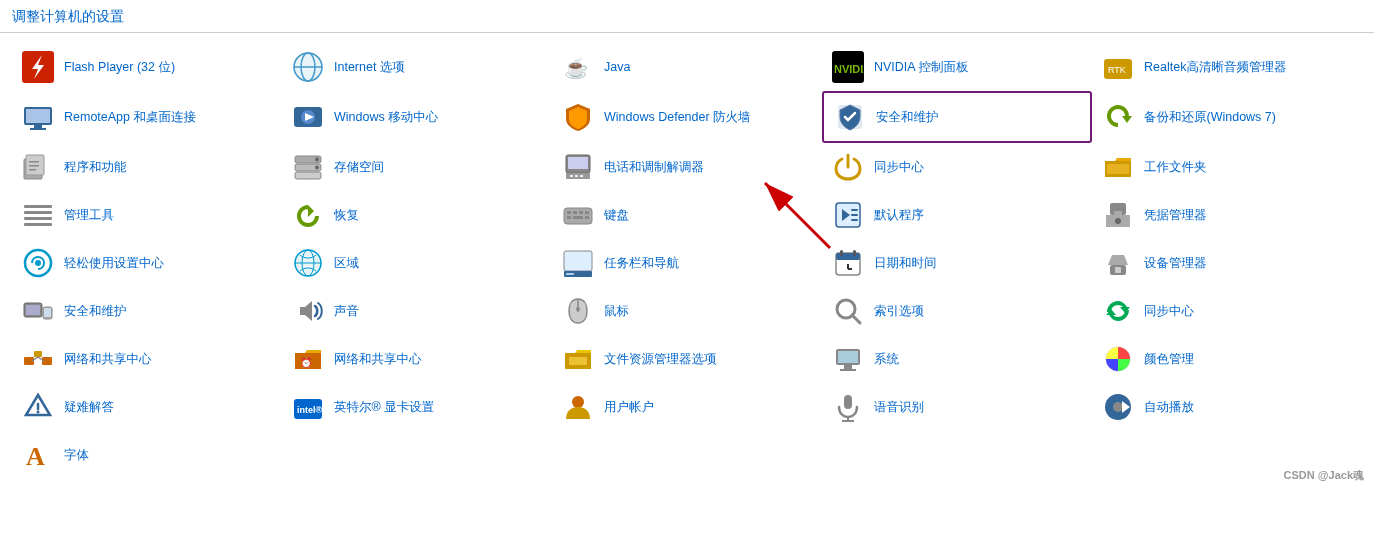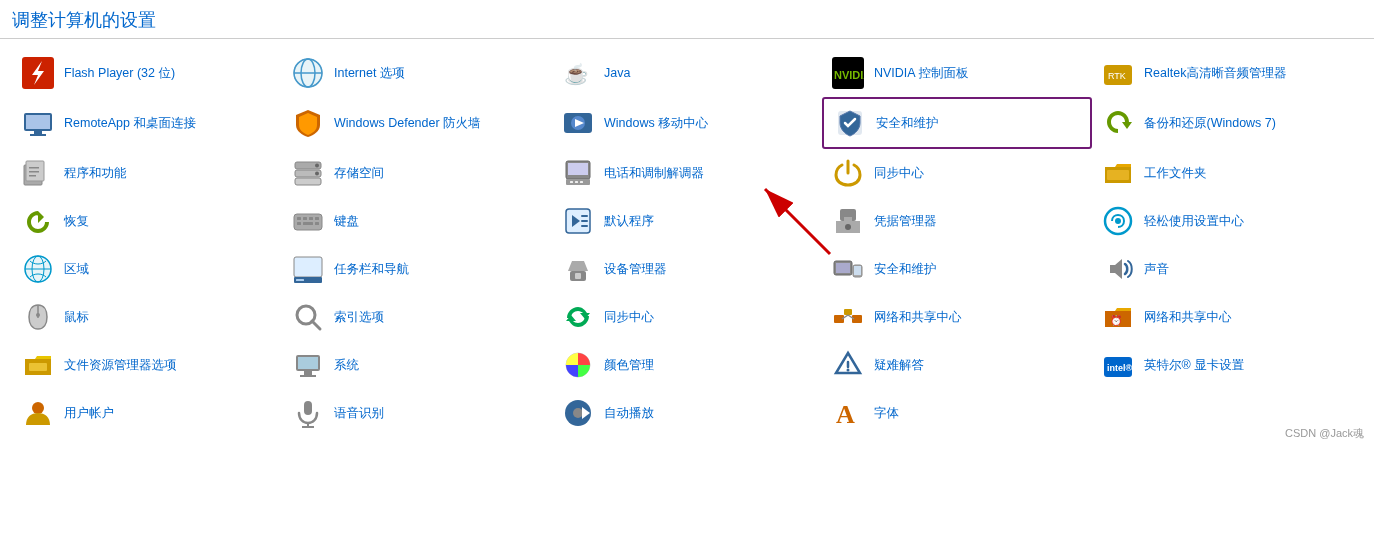--- a/index.html
+++ b/index.html
@@ -8,21 +8,21 @@
       background: #fff;
       color: #333;
       width: 1374px;
       min-height: 541px;
       overflow: hidden;
     }
 
     .page-header {
       padding: 8px 12px 6px 12px;
       border-bottom: 1px solid #ccc;
-      font-size: 18px;
+      font-size: 14px;
       color: #0066cc;
     }
 
     .content-area {
       padding: 10px 12px;
       position: relative;
     }
 
     .grid-container {
       display: grid;
@@ -59,20 +59,21 @@
     .control-item.highlighted {
       border: 2px solid #701a75;
     }
 
     .watermark {
       position: absolute;
       bottom: 6px;
       right: 10px;
       font-size: 11px;
       color: #999;
+      font-weight: bold;
     }
   </style>
 </head>
 <body>
 
 <div class="page-header">
   <span>调整计算机的设置</span>
 </div>
 
 <div class="content-area">
@@ -130,35 +131,35 @@
             <rect x="4" y="8" width="24" height="14" fill="#aac4e8"></rect>
             <rect x="12" y="24" width="8" height="3" fill="#336699"></rect>
             <rect x="8" y="27" width="16" height="2" fill="#336699"></rect>
           </svg>
         </div>
         <span class="control-label">RemoteApp 和桌面连接</span>
       </div>
       <div class="control-item">
         <div class="control-icon">
           <svg width="32" height="32" viewBox="0 0 32 32">
-            <path d="M16 3 L28 8 L28 18 C28 24 22 28 16 30 C10 28 4 24 4 18 L4 8 Z" fill="#cc6600"></path>
-            <path d="M16 6 L25 10 L25 18 C25 23 21 26 16 28 C11 26 7 23 7 18 L7 10 Z" fill="#ff9900"></path>
-          </svg>
-        </div>
-        <span class="control-label">Windows Defender 防火墙</span>
-      </div>
-      <div class="control-item">
-        <div class="control-icon">
-          <svg width="32" height="32" viewBox="0 0 32 32">
             <rect x="2" y="6" width="28" height="20" rx="3" fill="#336699"></rect>
             <circle cx="16" cy="16" r="7" fill="#5588cc"></circle>
             <polygon points="13,12 22,16 13,20" fill="white"></polygon>
           </svg>
         </div>
         <span class="control-label">Windows 移动中心</span>
+      </div>
+      <div class="control-item">
+        <div class="control-icon">
+          <svg width="32" height="32" viewBox="0 0 32 32">
+            <path d="M16 3 L28 8 L28 18 C28 24 22 28 16 30 C10 28 4 24 4 18 L4 8 Z" fill="#cc6600"></path>
+            <path d="M16 6 L25 10 L25 18 C25 23 21 26 16 28 C11 26 7 23 7 18 L7 10 Z" fill="#ff9900"></path>
+          </svg>
+        </div>
+        <span class="control-label">Windows Defender 防火墙</span>
       </div>
       <div class="control-item highlighted">
         <div class="control-icon">
           <svg width="32" height="32" viewBox="0 0 32 32">
             <rect x="4" y="4" width="24" height="24" rx="3" fill="#336699" opacity="0.15"></rect>
             <path d="M16 4 L26 9 L26 16 C26 22 21 27 16 29 C11 27 6 22 6 16 L6 9 Z" fill="#336699" stroke="#5577aa" stroke-width="1"></path>
             <path d="M11 16 L14 19 L21 12" stroke="white" stroke-width="2.5" fill="none" stroke-linecap="round"></path>
           </svg>
         </div>
         <span class="control-label">安全和维护</span>
@@ -219,20 +220,31 @@
       </div>
       <div class="control-item">
         <div class="control-icon">
           <svg width="32" height="32" viewBox="0 0 32 32">
             <path d="M3 10 L3 26 L29 26 L29 10 Z" fill="#cc9900"></path>
             <path d="M3 10 L13 10 L15 7 L29 7 L29 10" fill="#e8a800"></path>
             <rect x="5" y="13" width="22" height="10" rx="1" fill="#ffcc44" opacity="0.5"></rect>
           </svg>
         </div>
         <span class="control-label">工作文件夹</span>
+      </div>
+      <div class="control-item">
+        <div class="control-icon">
+          <svg width="32" height="32" viewBox="0 0 32 32">
+            <rect x="2" y="6" width="28" height="3" rx="1" fill="#888"></rect>
+            <rect x="2" y="12" width="28" height="3" rx="1" fill="#888"></rect>
+            <rect x="2" y="18" width="28" height="3" rx="1" fill="#888"></rect>
+            <rect x="2" y="24" width="28" height="3" rx="1" fill="#888"></rect>
+          </svg>
+        </div>
+        <span class="control-label">管理工具</span>
       </div>
       <div class="control-item">
         <div class="control-icon">
           <svg width="32" height="32" viewBox="0 0 32 32">
             <path d="M16 6 C10 6 5 11 5 17 C5 23 10 28 16 28 C22 28 27 23 27 17 L23 17 C23 21 20 24 16 24 C12 24 9 21 9 17 C9 13 12 10 16 10 L16 6 L22 12 L16 18 L16 10" fill="#669900"></path>
           </svg>
         </div>
         <span class="control-label">恢复</span>
       </div>
       <div class="control-item">
@@ -300,20 +312,33 @@
             <rect x="2" y="4" width="28" height="20" rx="2" fill="#ddeeff" stroke="#888"></rect>
             <rect x="2" y="24" width="28" height="6" rx="1" fill="#336699"></rect>
             <rect x="4" y="26" width="8" height="2" rx="0.5" fill="#aaccee"></rect>
           </svg>
         </div>
         <span class="control-label">任务栏和导航</span>
       </div>
       <div class="control-item">
         <div class="control-icon">
           <svg width="32" height="32" viewBox="0 0 32 32">
+            <rect x="4" y="6" width="24" height="22" rx="3" fill="white" stroke="#888" stroke-width="1.5"></rect>
+            <rect x="4" y="6" width="24" height="7" rx="2" fill="#336699"></rect>
+            <rect x="8" y="3" width="3" height="6" rx="1.5" fill="#555"></rect>
+            <rect x="21" y="3" width="3" height="6" rx="1.5" fill="#555"></rect>
+            <line x1="16" y1="17" x2="16" y2="22" stroke="#333" stroke-width="2"></line>
+            <line x1="16" y1="22" x2="20" y2="22" stroke="#333" stroke-width="2"></line>
+          </svg>
+        </div>
+        <span class="control-label">日期和时间</span>
+      </div>
+      <div class="control-item">
+        <div class="control-icon">
+          <svg width="32" height="32" viewBox="0 0 32 32">
             <rect x="8" y="18" width="16" height="10" rx="2" fill="#888"></rect>
             <path d="M6 18 L26 18 L22 8 L10 8 Z" fill="#aaa"></path>
             <rect x="13" y="20" width="6" height="6" rx="1" fill="#ccc"></rect>
           </svg>
         </div>
         <span class="control-label">设备管理器</span>
       </div>
       <div class="control-item">
         <div class="control-icon">
           <svg width="32" height="32" viewBox="0 0 32 32">

